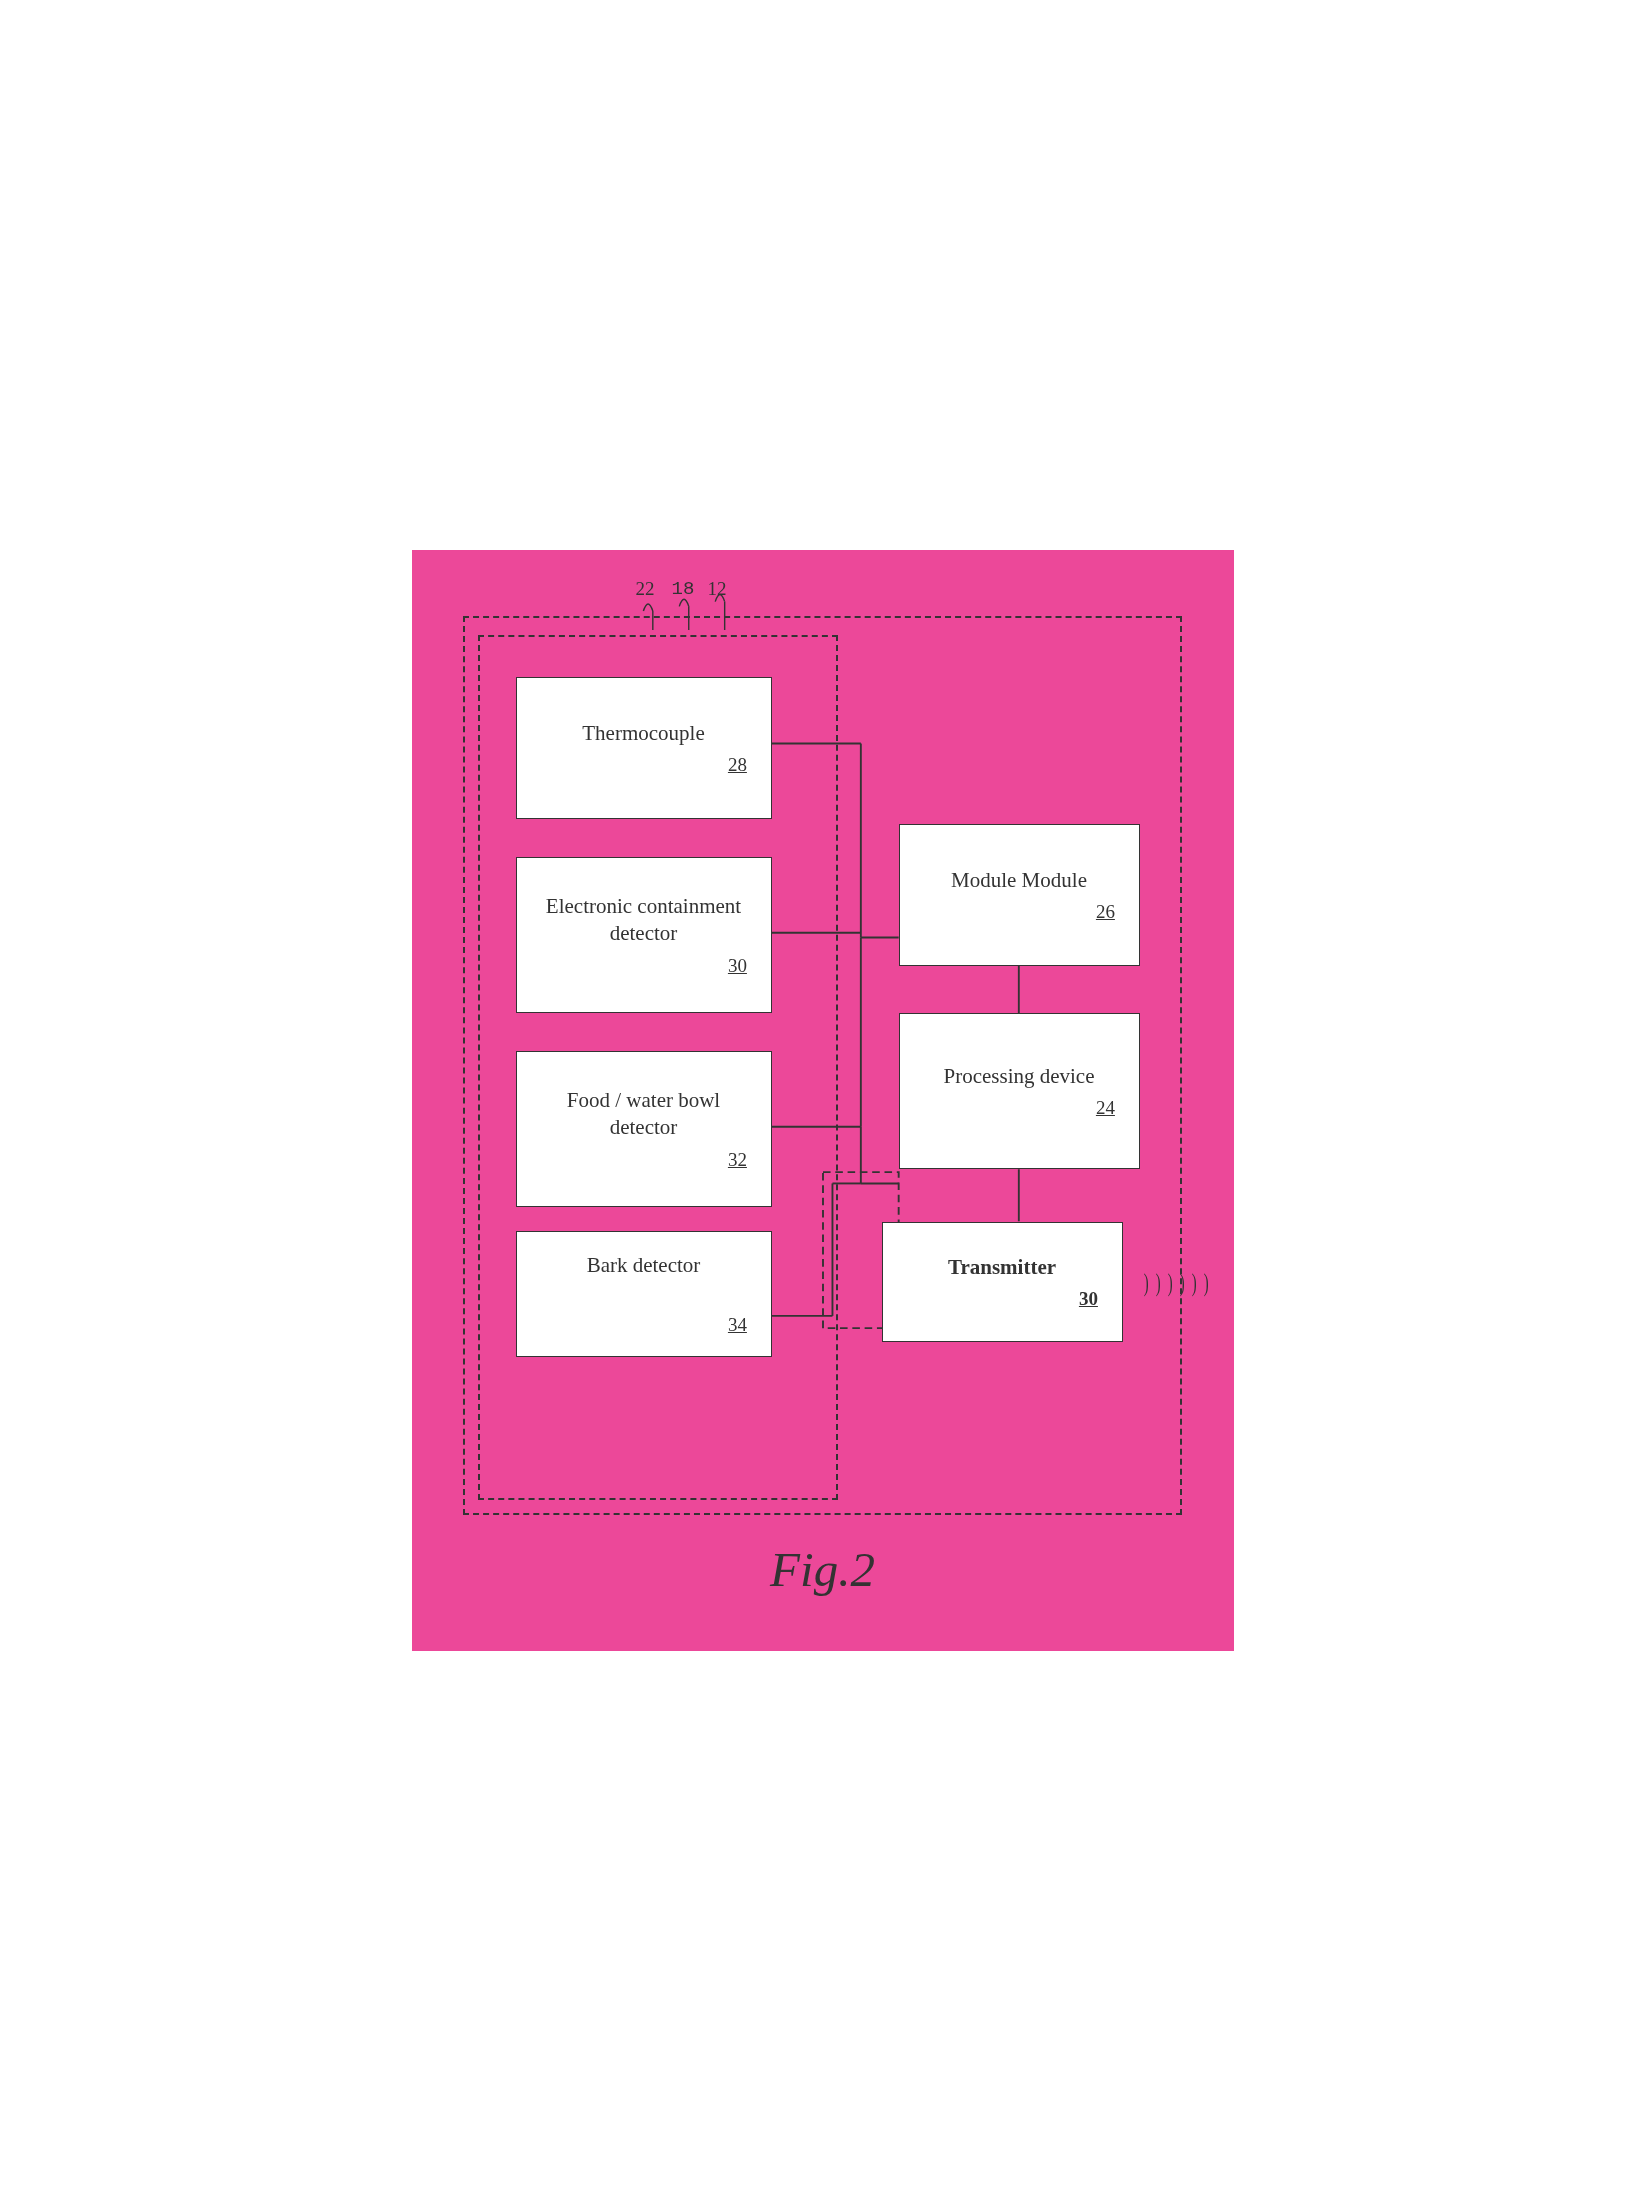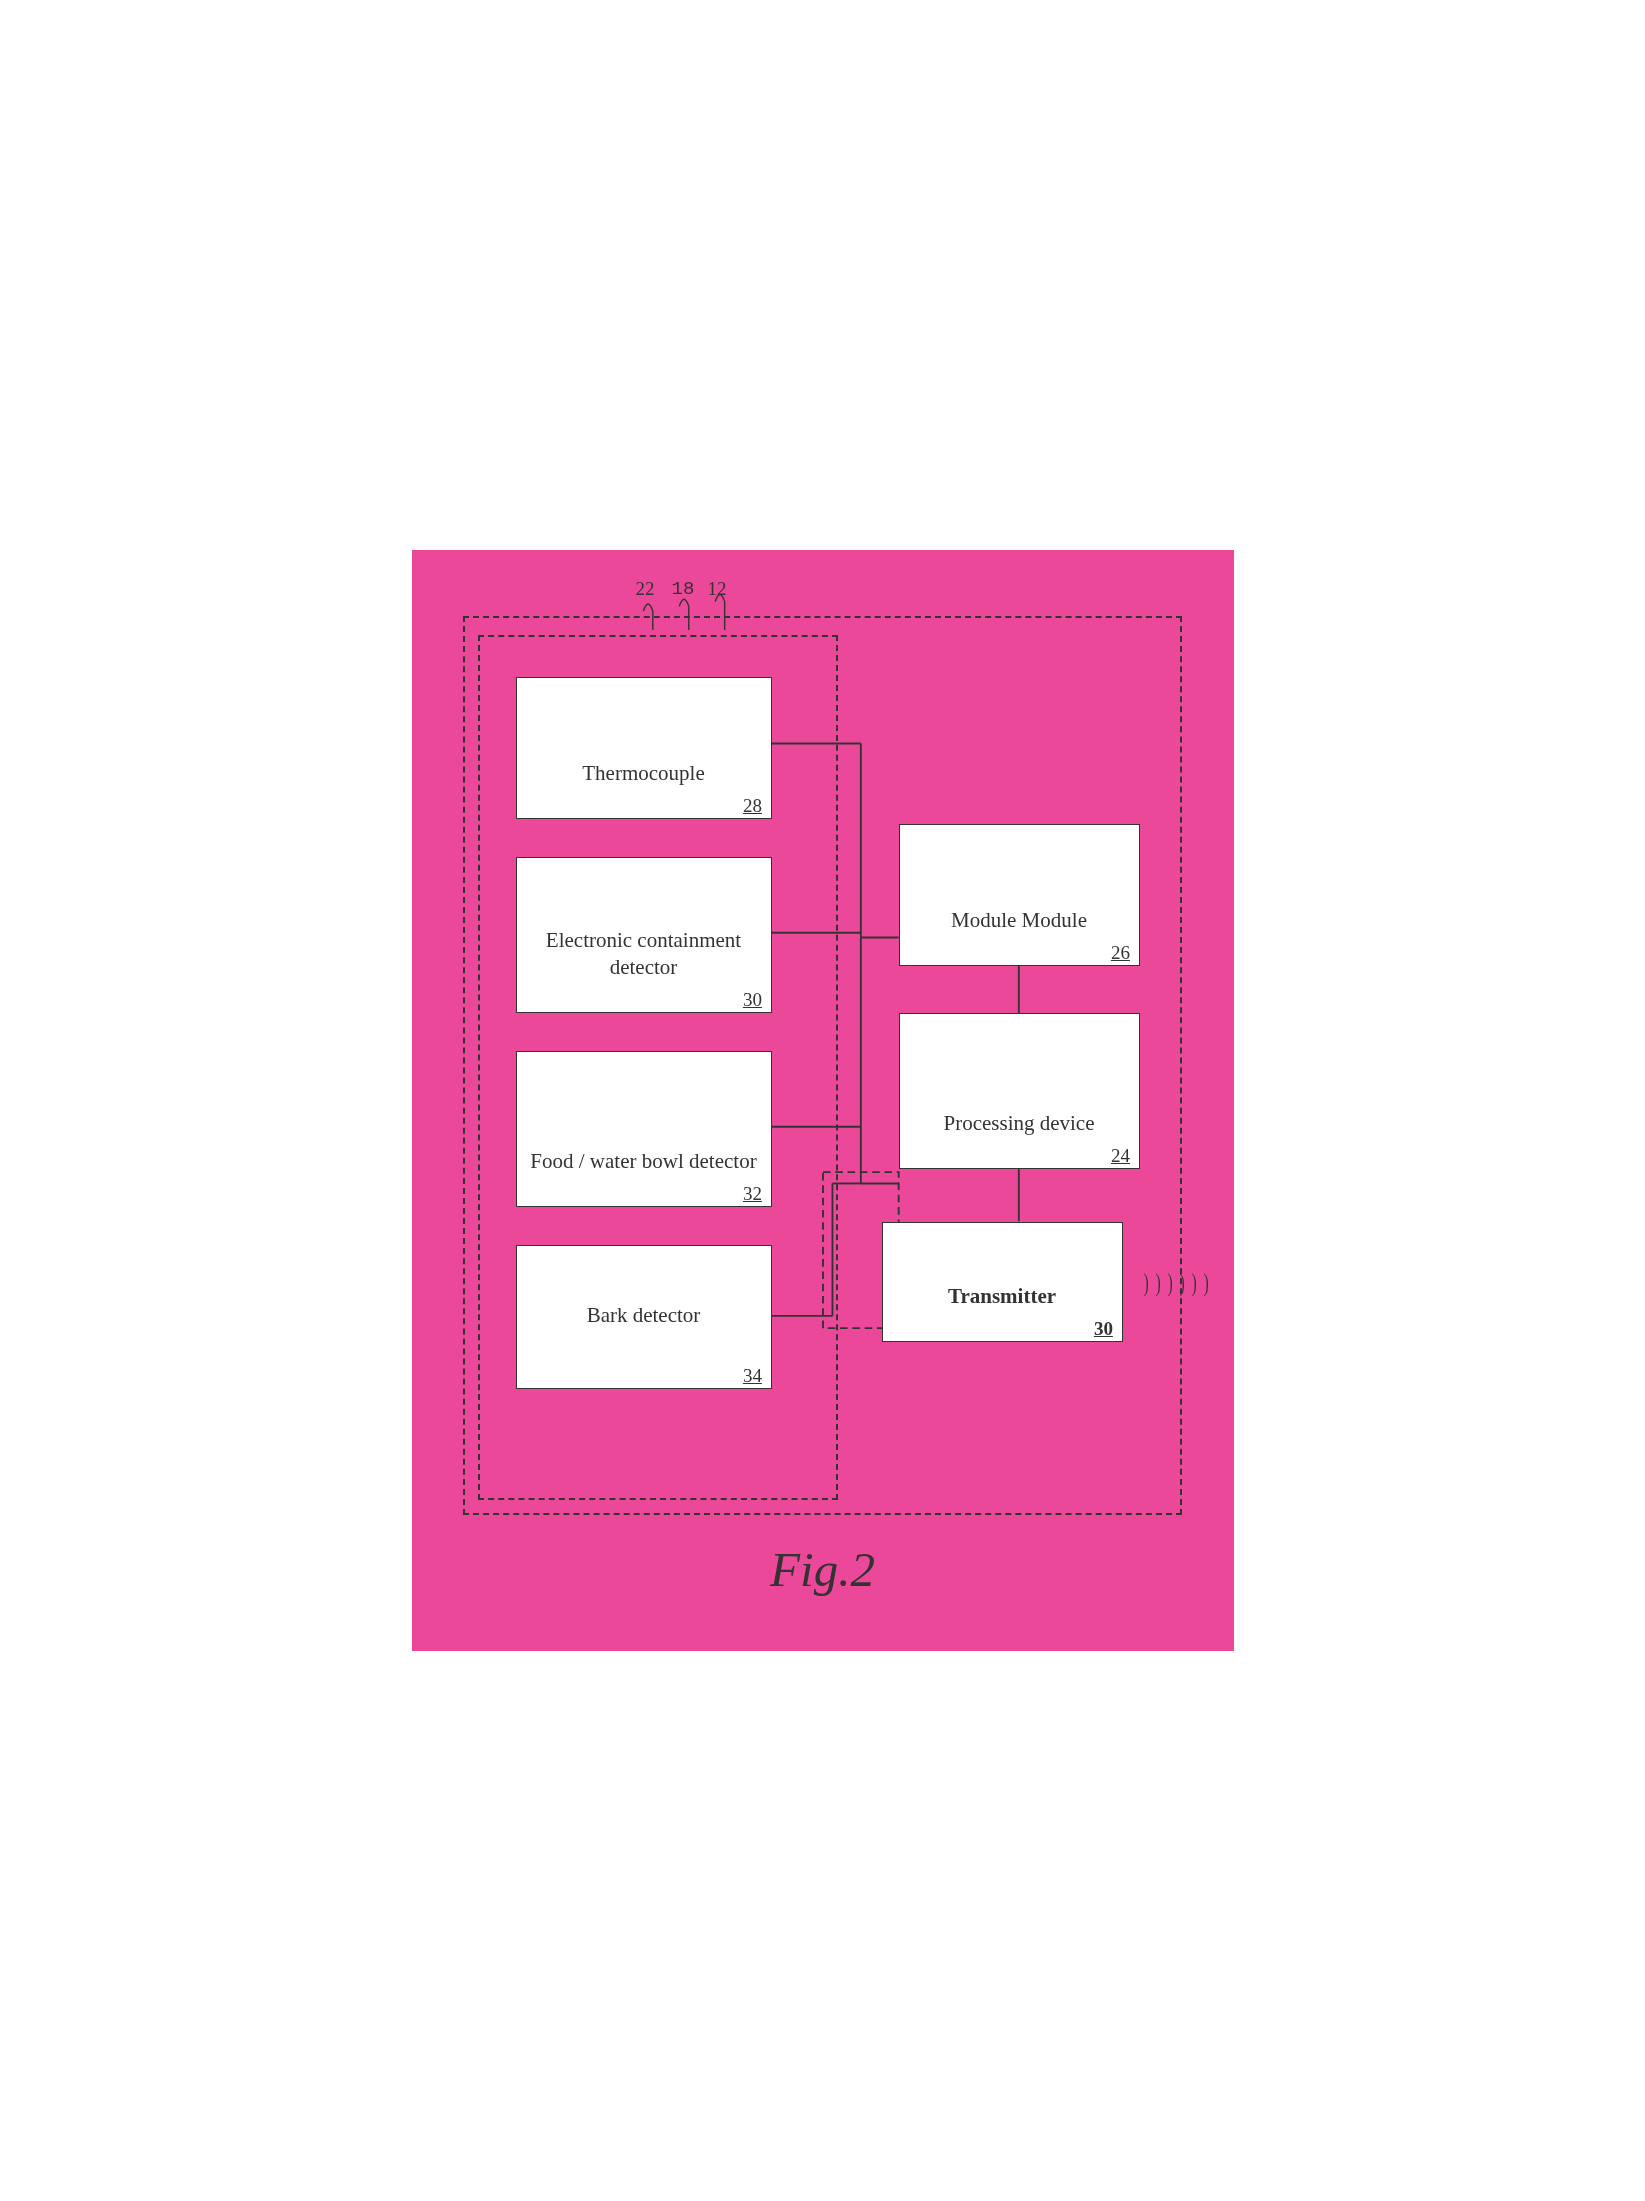--- a/index.html
+++ b/index.html
@@ -54,23 +54,23 @@
       border: 2.4px dashed #333;
     }
 
     
     .component-box {
       position: absolute;
       border: 1.9px solid #333;
       background: #ffffff;
       display: flex;
       flex-direction: column;
-      justify-content: flex-end;
-      align-items: center;
-      padding: 1px;
+      justify-content: center;
+      align-items: center;
+      padding: 16px;
     }
 
     .component-label {
       font-size: 21px;
       color: #333;
       text-align: center;
       line-height: 1.3;
     }
 
     .component-number {
@@ -101,24 +101,24 @@
     
     .box-food {
       top: 473px;
       left: 62px;
       width: 256px;
       height: 156px;
     }
 
     
     .box-bark {
-      top: 667px;
-      left: 62px;
-      width: 256px;
-      height: 144px;
+      top: 653px;
+      left: 62px;
+      width: 256px;
+      height: 126px;
       gap: 28px;
     }
 
     
     .box-memory {
       top: 246px;
       left: 445px;
       width: 241px;
       height: 142px;
     }

